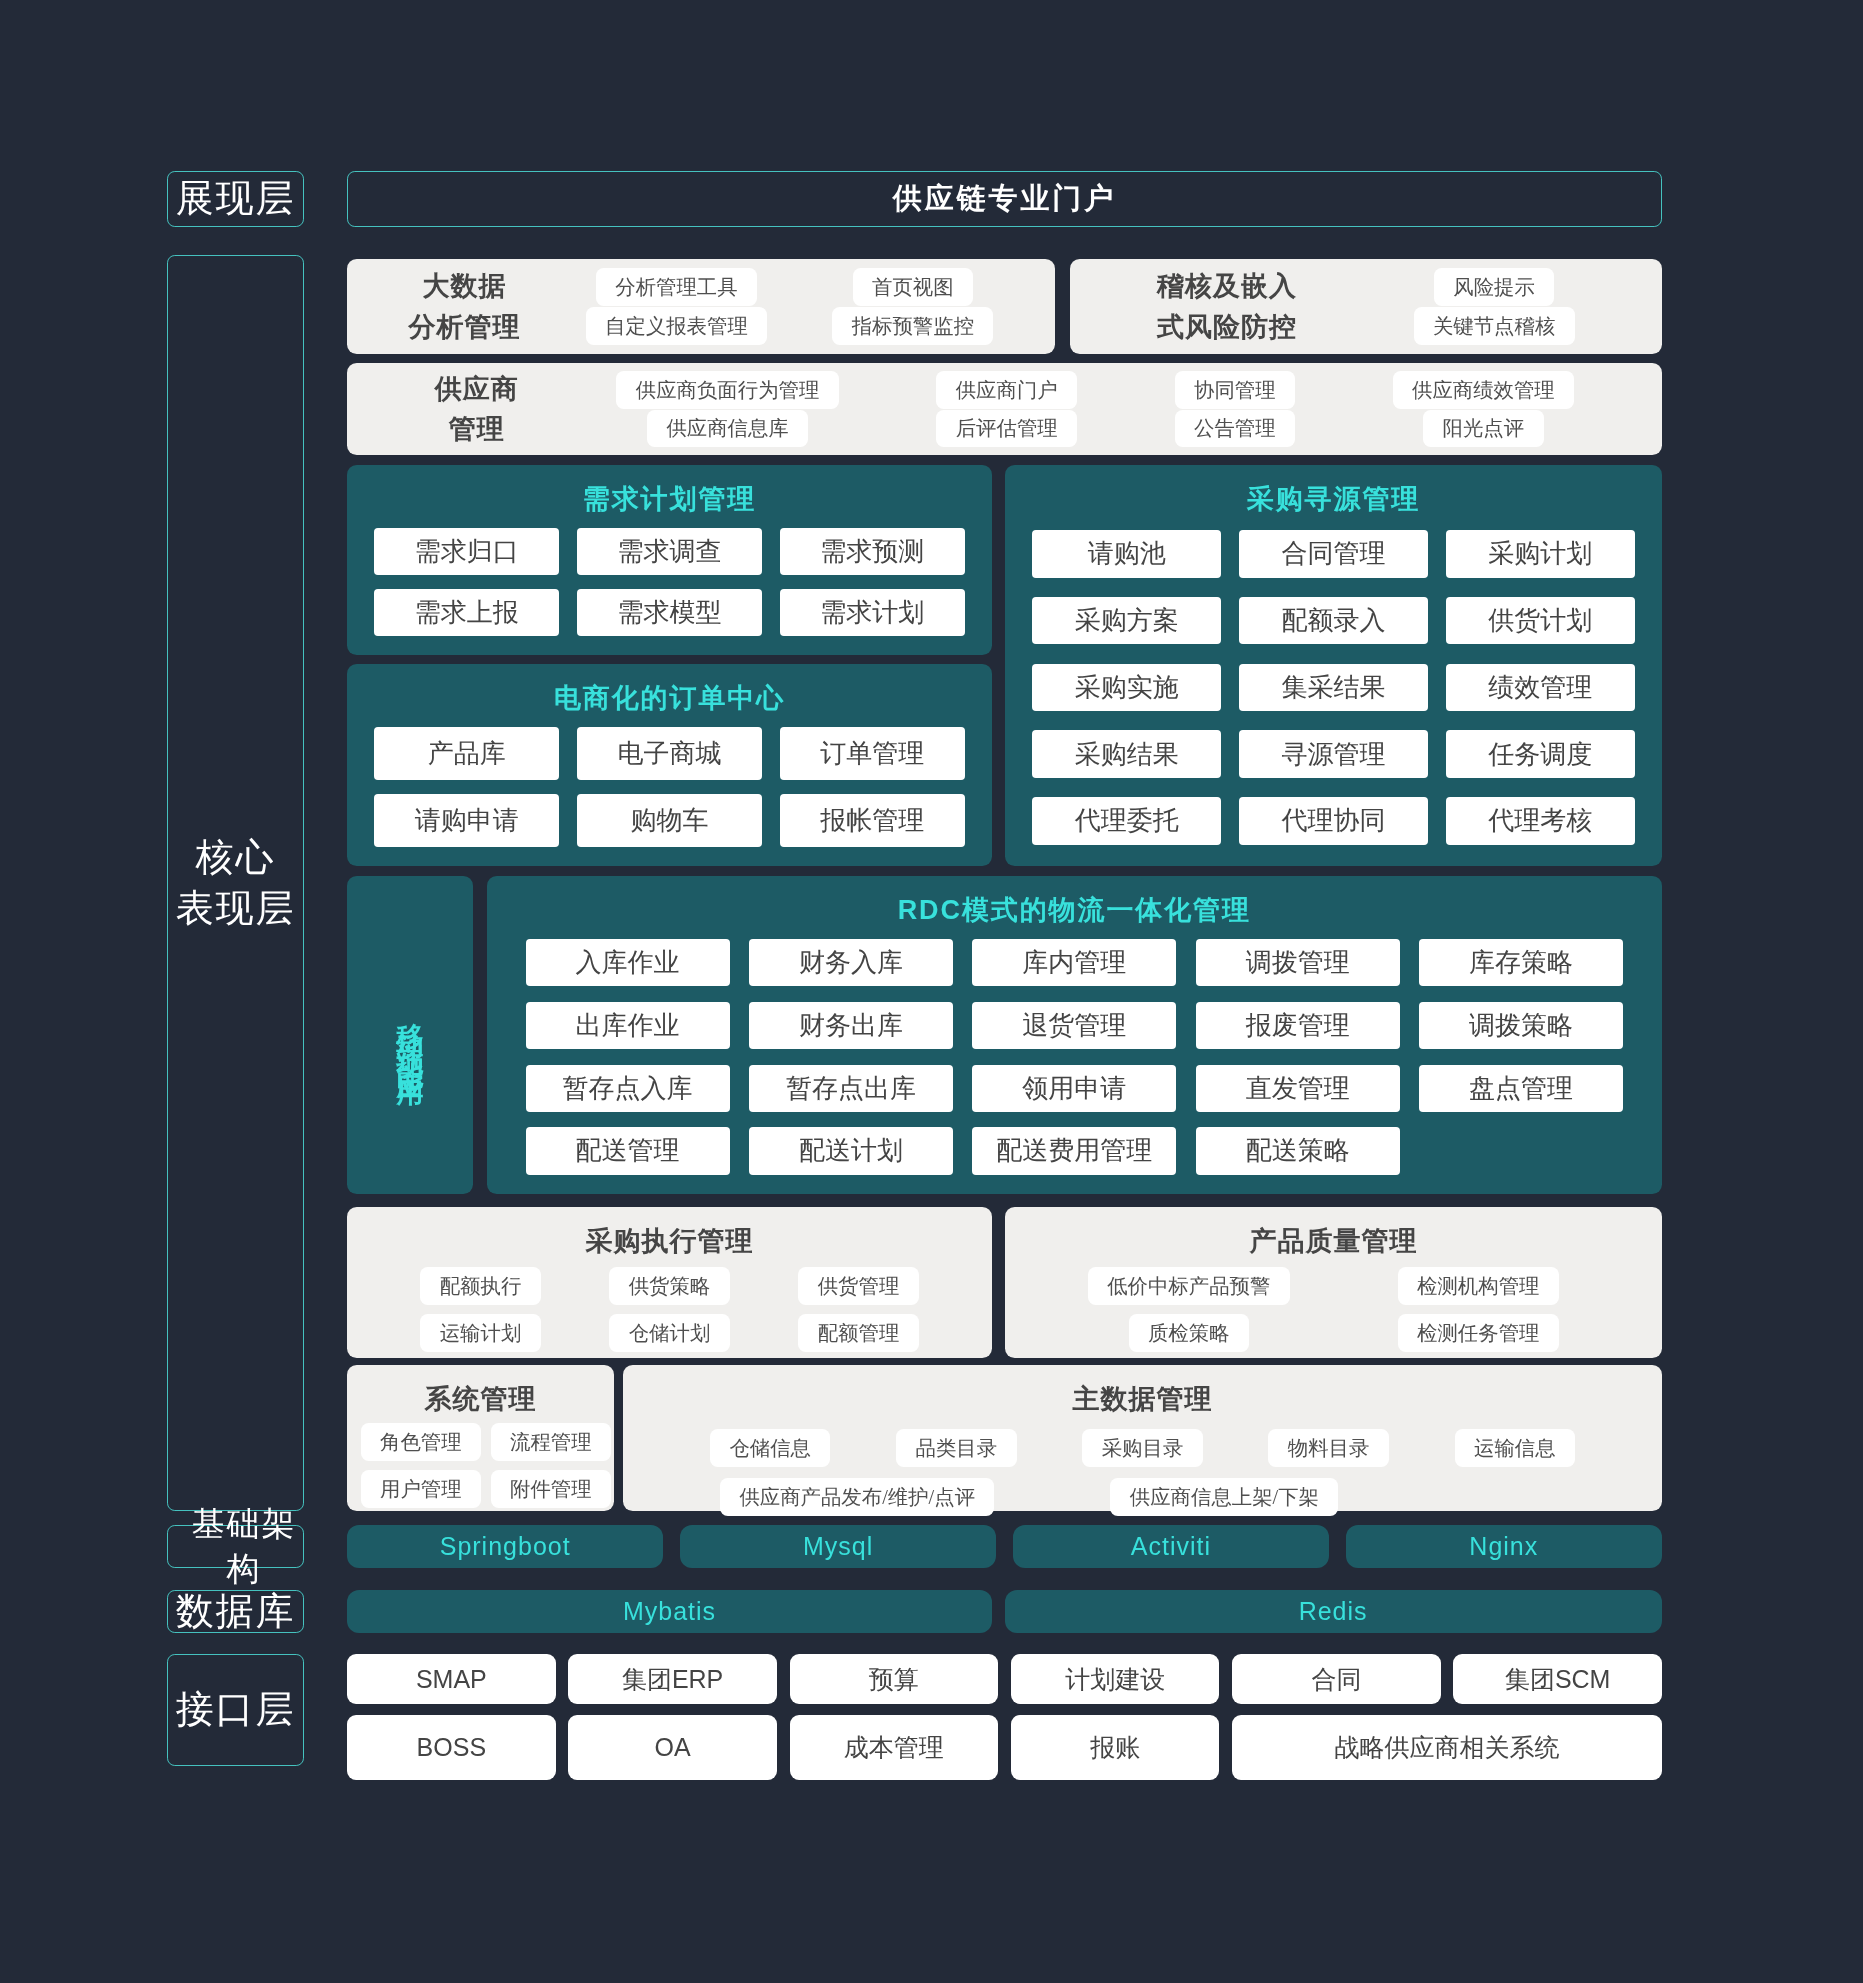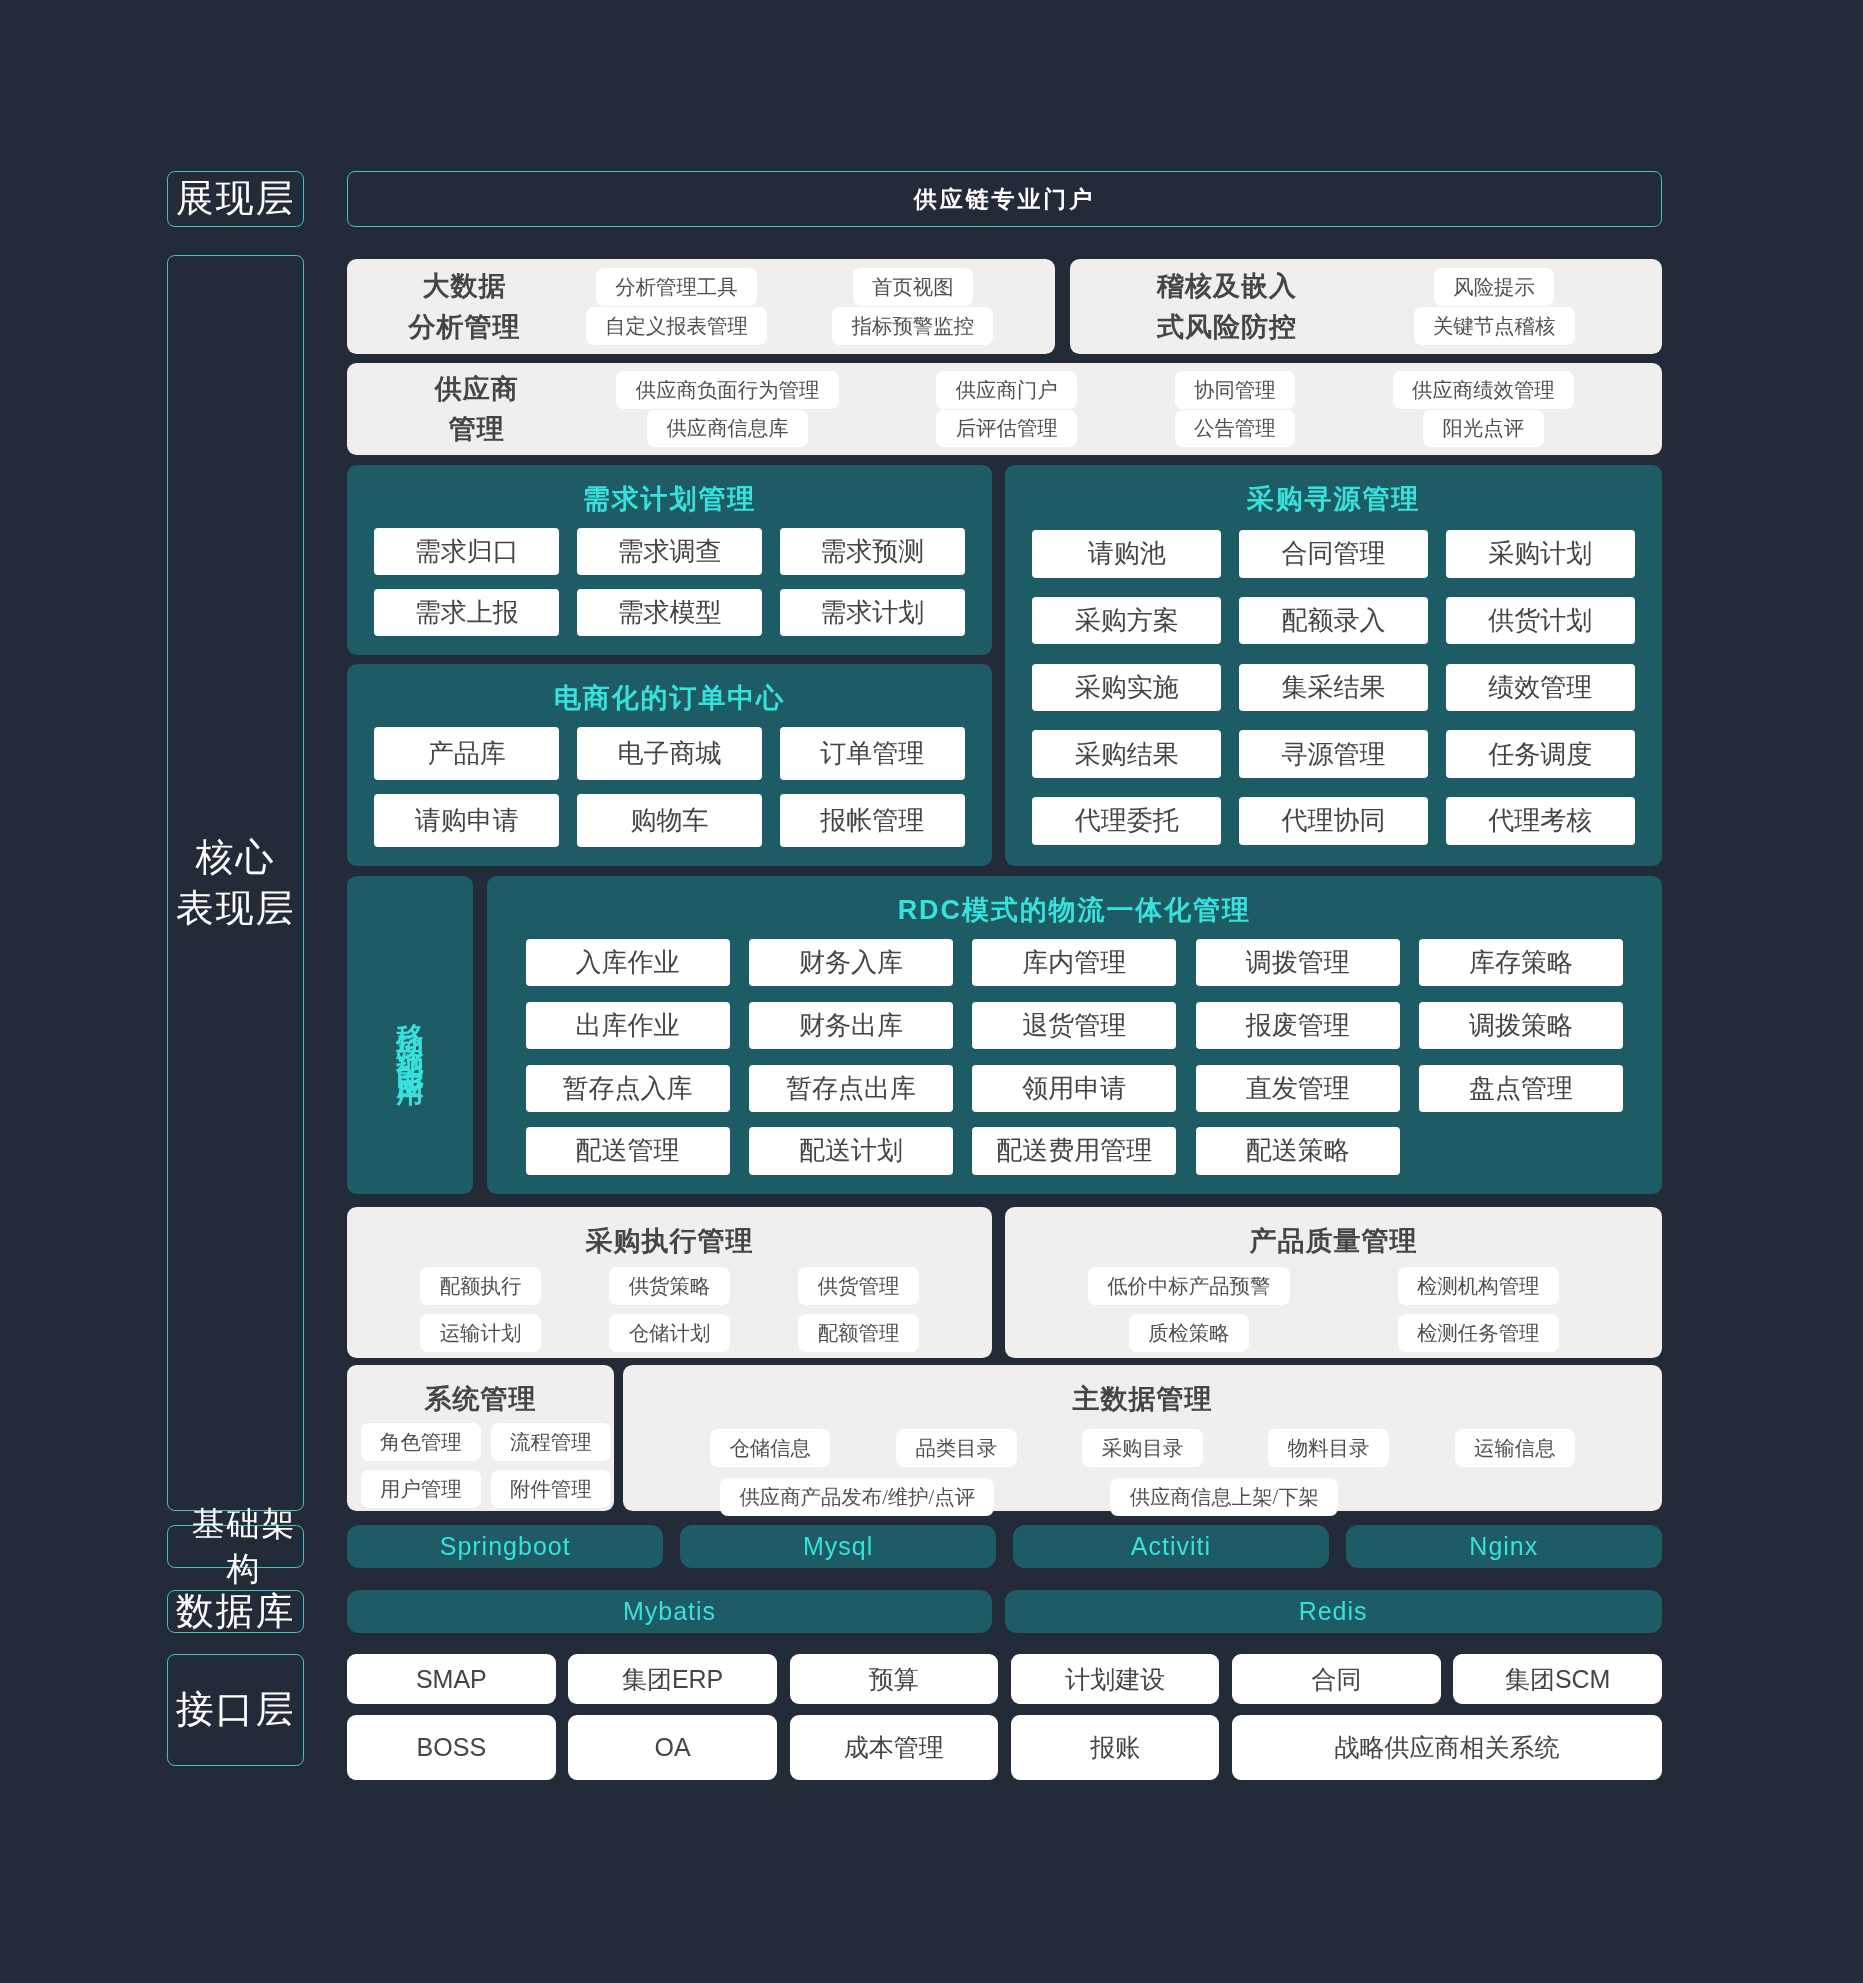--- a/index.html
+++ b/index.html
@@ -30,21 +30,21 @@
   .lab-if{top:1654px;height:112px;}
 
   
   .content{position:absolute;left:347px;top:0;width:1315px;height:1983px;}
   .content > div, .content > section{position:absolute;left:0;width:1315px;}
 
   .title-bar{
     top:171px;height:56px;
     border:1.9px solid var(--teal-border);border-radius:7.8px;
     display:flex;align-items:center;justify-content:center;
-    color:#ffffff;font-size:23px;font-weight:600;letter-spacing:2.9px;
+    color:#ffffff;font-size:29px;font-weight:600;letter-spacing:2.9px;
   }
 
   
   .light{background:var(--light-block);border-radius:9.7px;color:var(--dark-text);}
   .blk-title{font-size:27px;font-weight:700;color:#454545;text-align:center;line-height:1.5;letter-spacing:1px;}
   .chip{background:var(--chip-bg);border-radius:7.8px;padding:4.9px 19.4px;font-size:20.4px;color:#4f4f4f;
         text-align:center;white-space:nowrap;display:flex;align-items:center;justify-content:center;min-height:33px;}
   .chip-col{display:flex;flex-direction:column;gap:1px;align-items:center;}
 
   .row-a{top:259px;height:95px;display:flex;gap:14.6px;}

